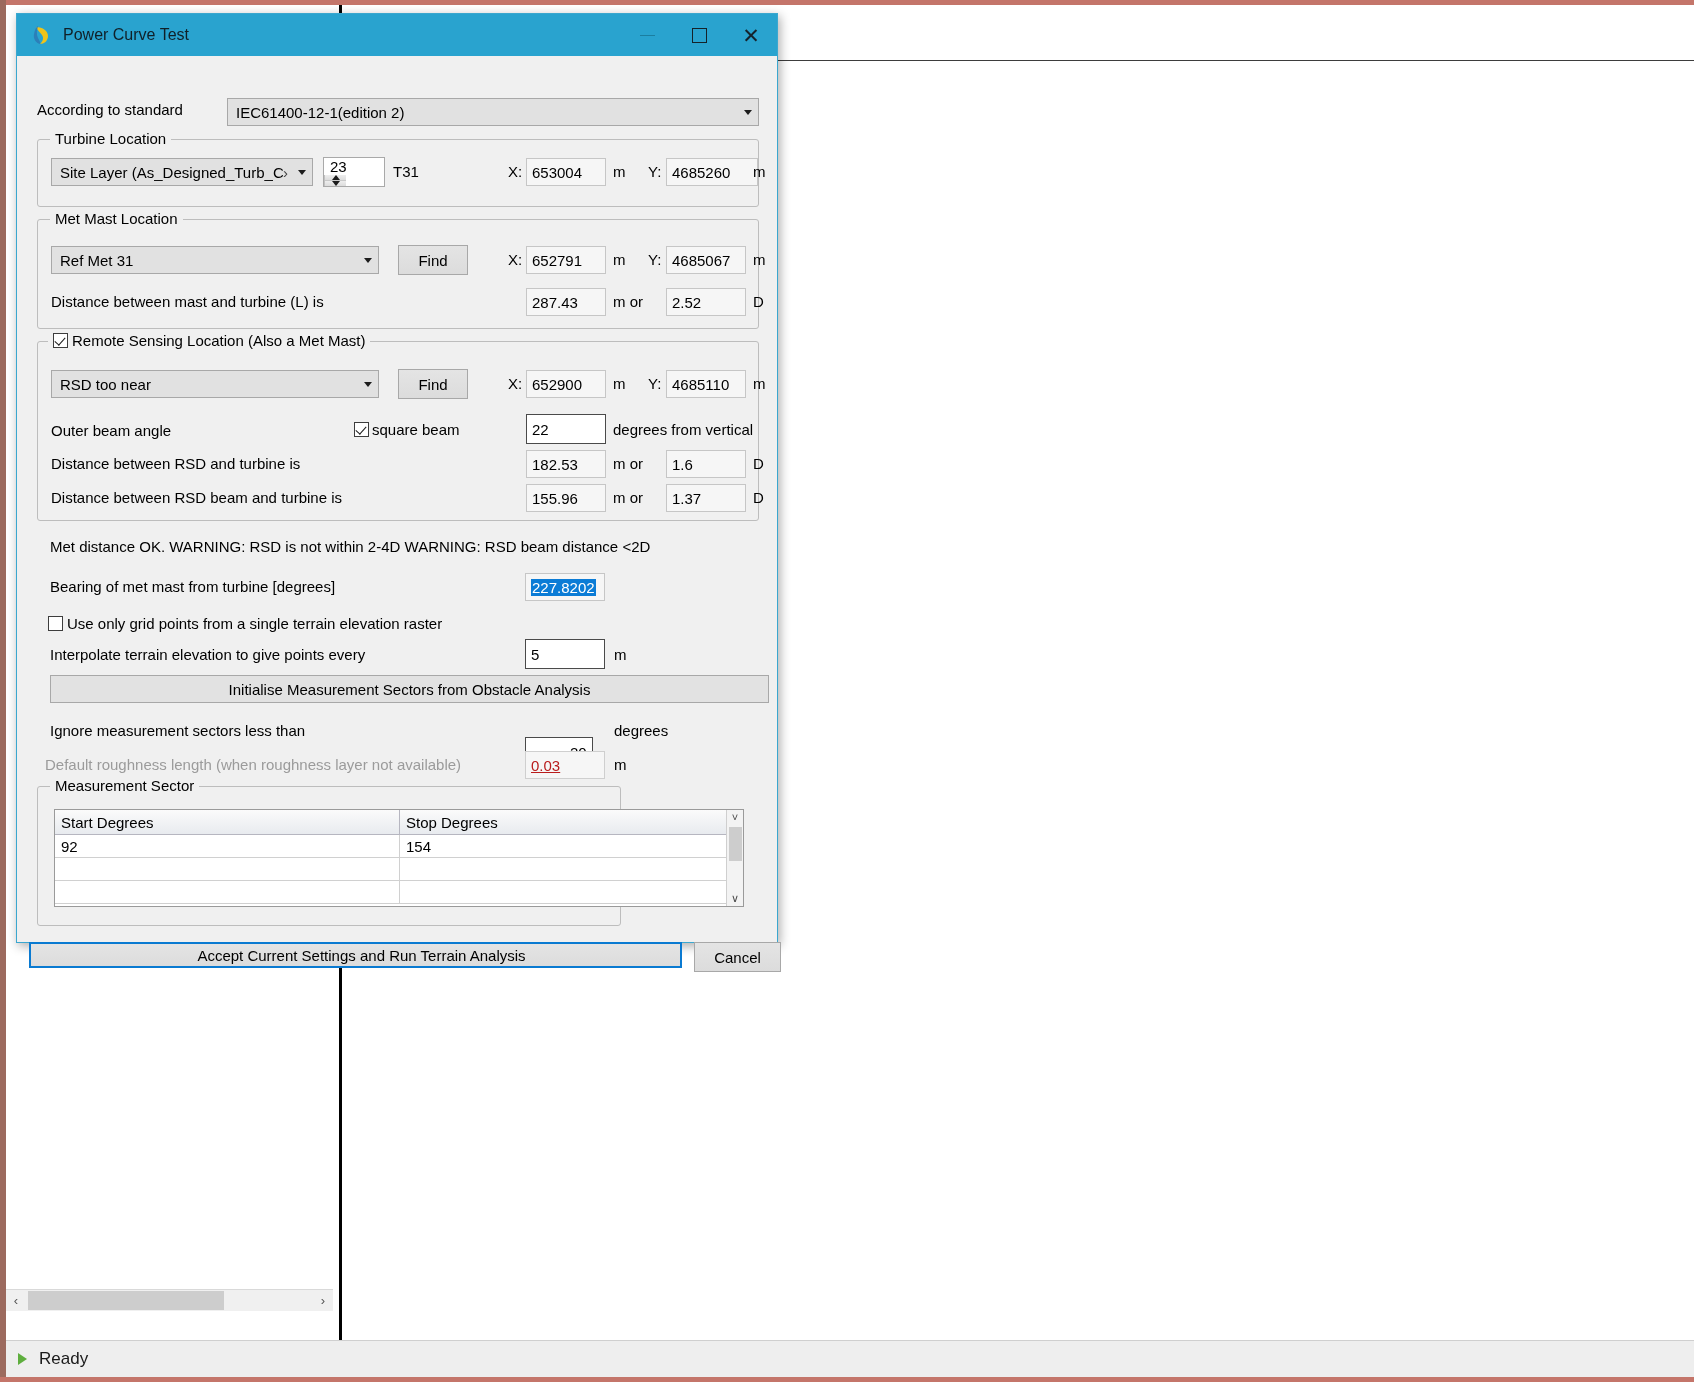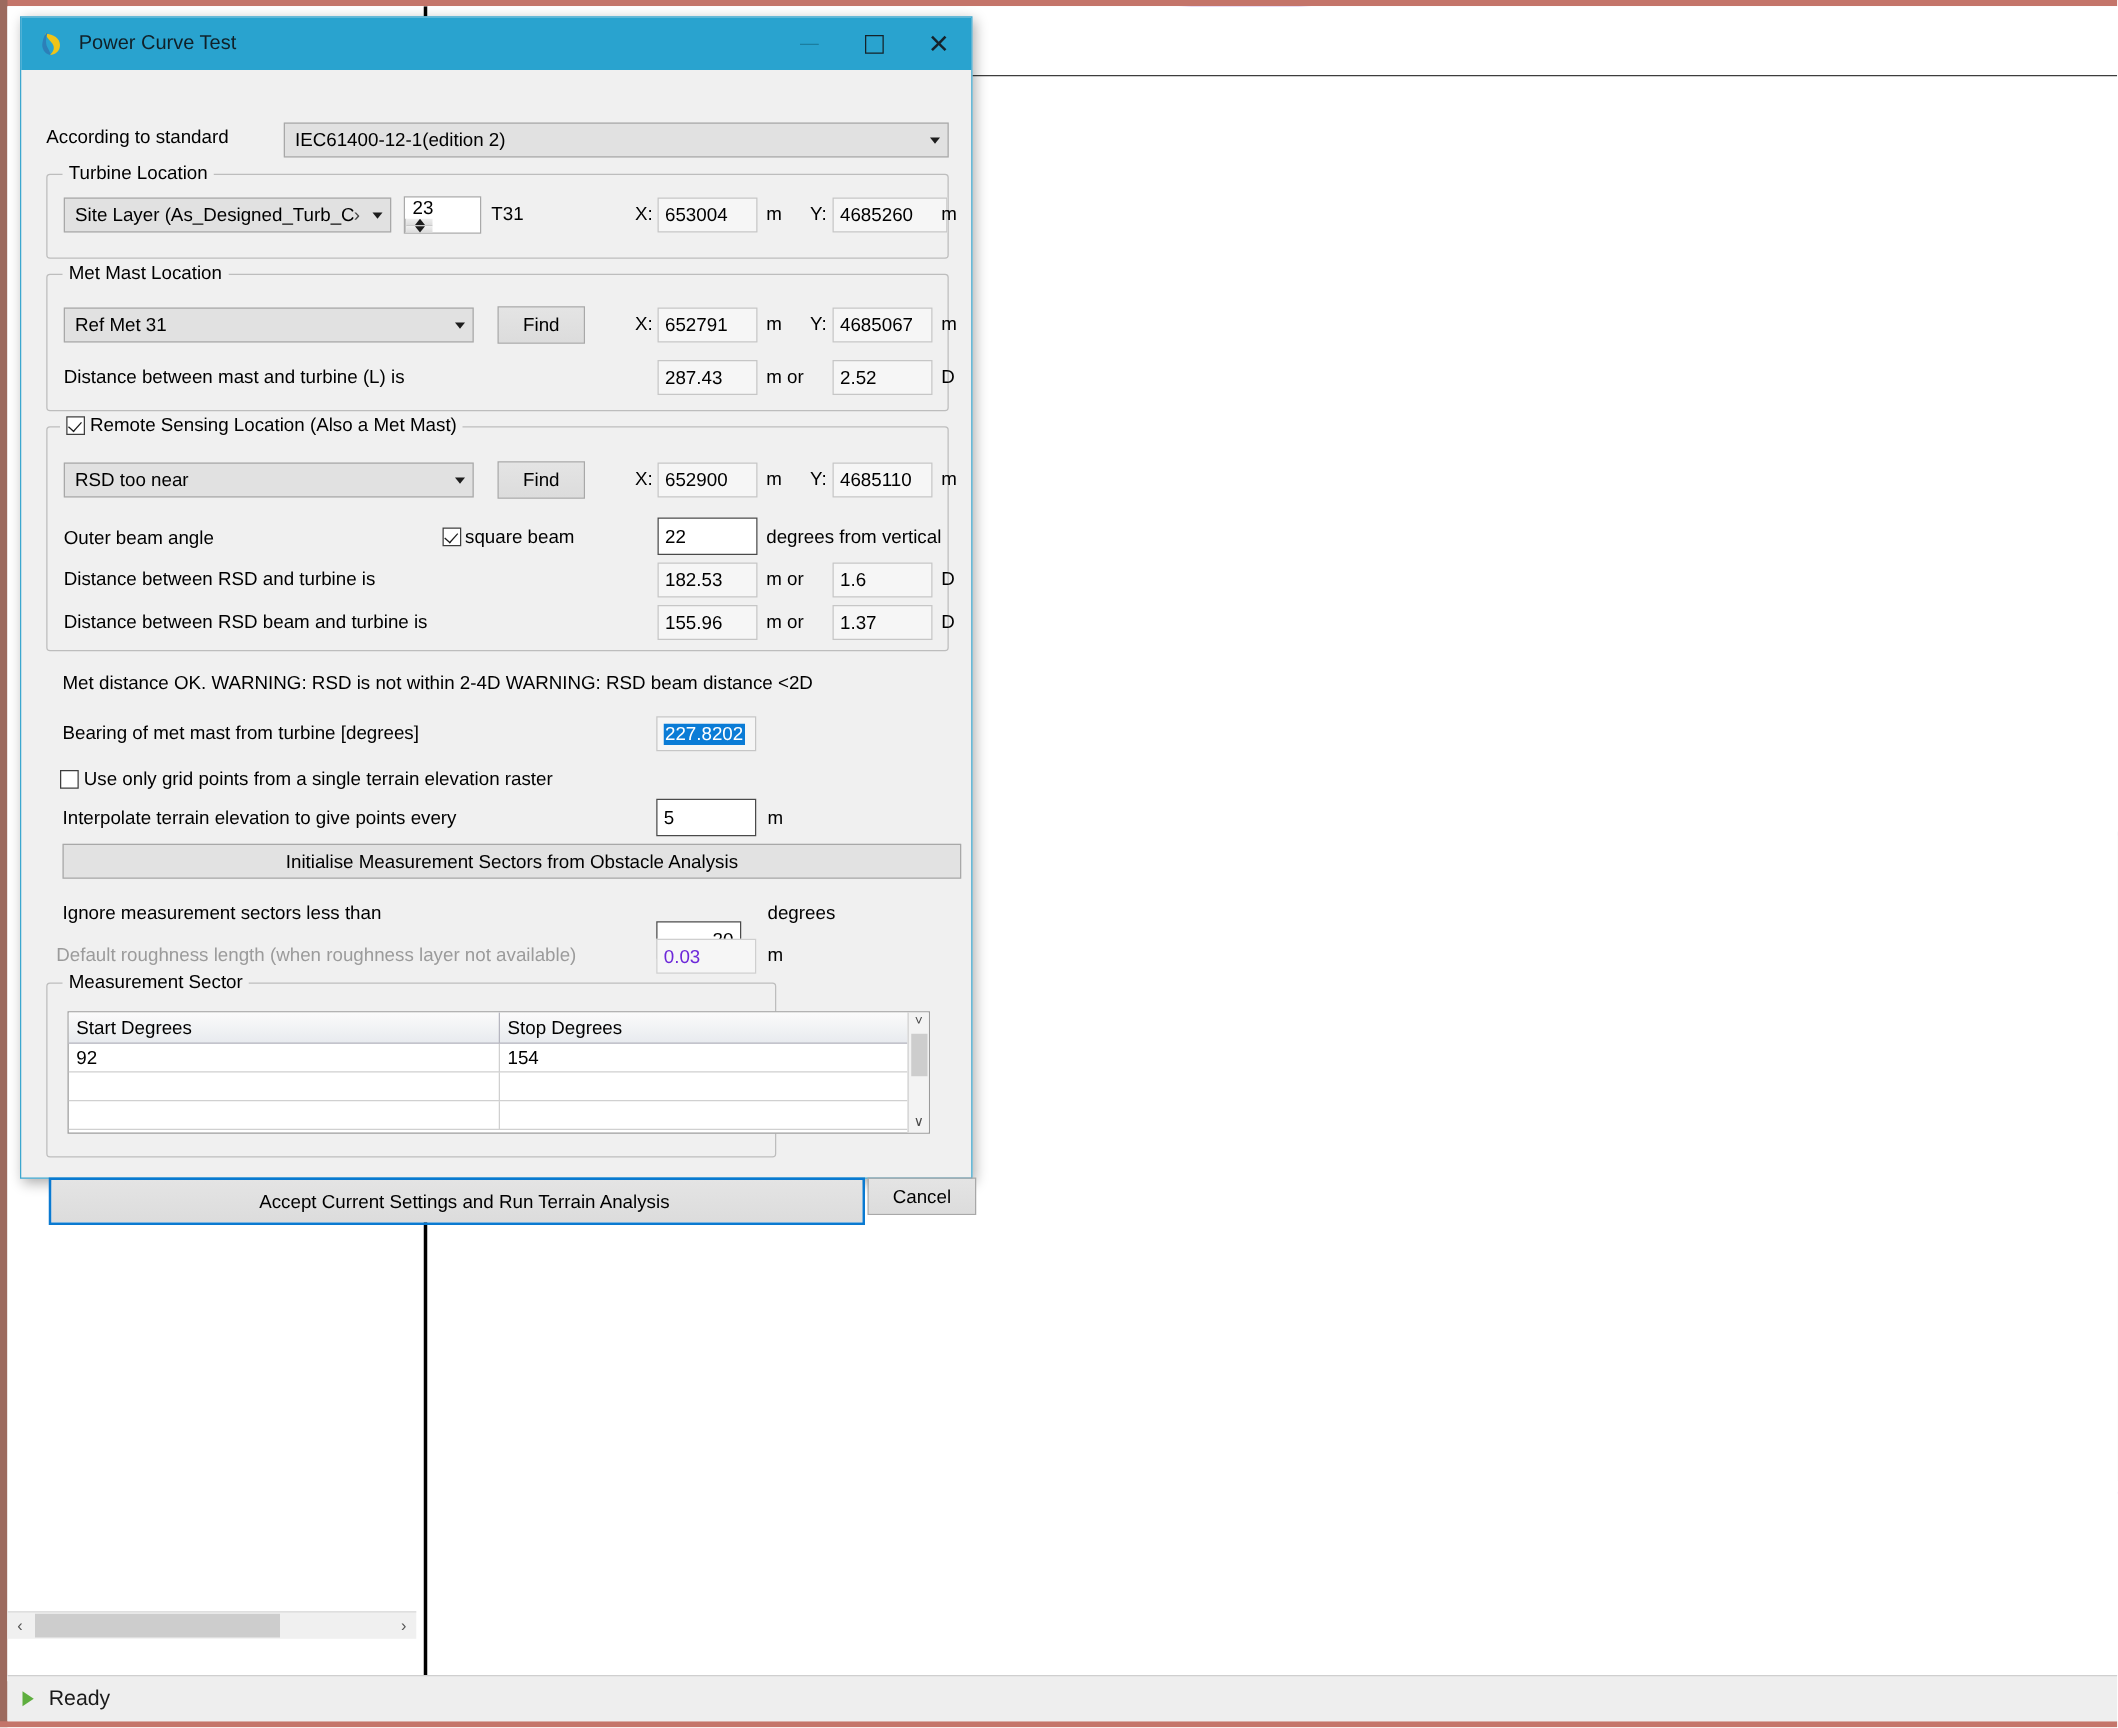--- a/index.html
+++ b/index.html
@@ -167,21 +167,21 @@
     border-top: 5px solid #1d1d1d;
   }
 
   
   .tin {
     background: #fff; border: 1px solid #a9a9a9;
     height: 28px; font-size: 15px; color: #000;
     display: flex; align-items: center; padding: 0 5px;
   }
   .tin.ro { background: #f6f6f6; border-color: #c6c6c6; }
-  .tin.ro-dis { background: #f6f6f6; border-color: #cfcfcf; color: #6d28d9; }
+  .tin.ro-dis { background: #f6f6f6; border-color: #cfcfcf; color: #b91c1c; text-decoration: underline; }
   .tin.focus { border: 1.5px solid #4a4a4a; }
   .tin .sel {
     background: #0b7cd6; color: #fff; padding: 0 1px;
   }
 
   
   .btn {
     background: linear-gradient(#e4e4e4,#dcdcdc);
     border: 1px solid #a8a8a8; height: 30px;
     font-size: 15px; color: #000;
@@ -600,21 +600,21 @@
               </div>
             </div>
             <div class="tbl-vscroll" style="position:relative;">
               <span class="vs-arrow">˅</span>
               <span class="vs-thumb" style="top:17px;left:2px;"></span>
               <span class="vs-arrow">∨</span>
             </div>
           </div>
         </div>
 
-        <div class="btn default-outline" style="position:absolute;left:22px;top:886px;width:653px;height:38px;padding-left:12px;">Accept Current Settings and Run Terrain Analysis</div>
+        <div class="btn default-outline" style="position:absolute;left:12px;top:886px;width:653px;height:26px;padding-left:12px;">Accept Current Settings and Run Terrain Analysis</div>
         <div class="btn" style="position:absolute;left:677px;top:886px;width:87px;height:30px;">Cancel</div>
 
       </div>
     </div>
 
   </div>
 
   <div class="statusbar">
     <span class="status-tri"></span>
     <span>Ready</span>

